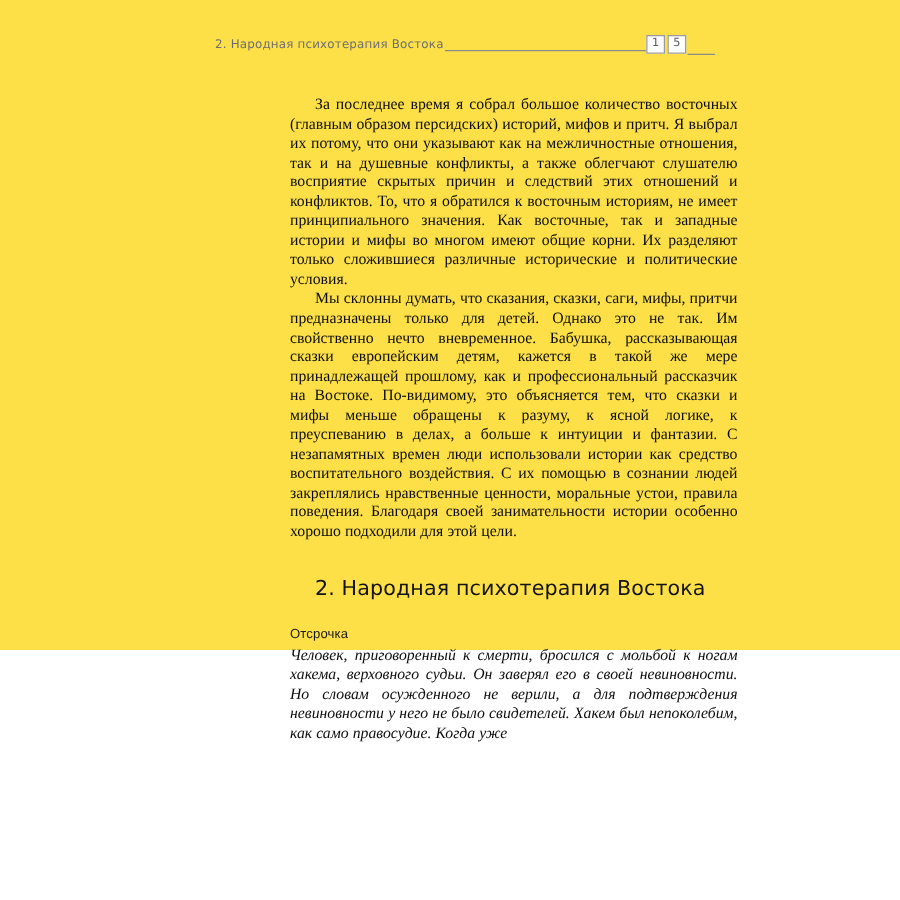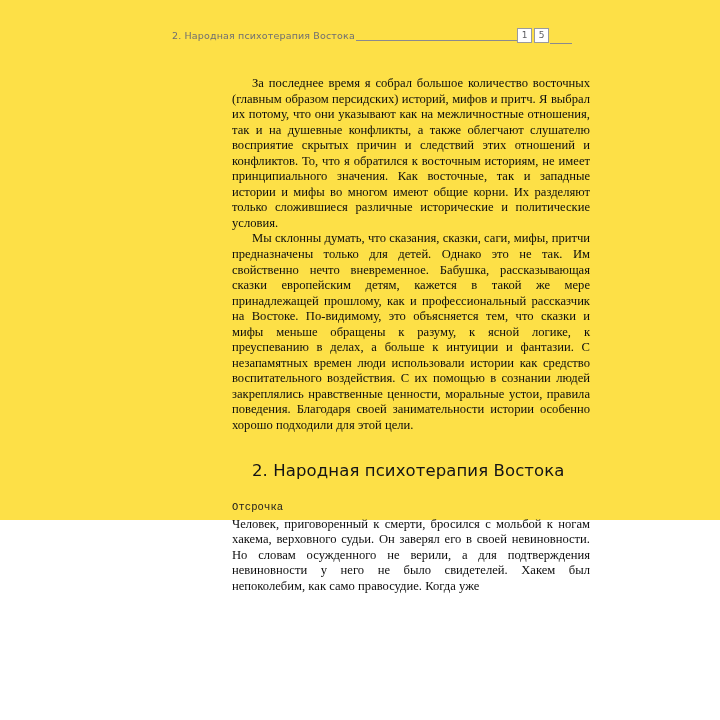--- a/index.html
+++ b/index.html
@@ -95,35 +95,36 @@
     margin: 0;
     font-size: 12.6px;
     line-height: 15.55px;
     text-align: justify;
     text-indent: 20px;
     hyphens: manual;
     word-spacing: 0.1px;
   }
   p.body.noindent {
     text-indent: 0;
+    font-style: italic;
   }
 
   h2.section-title {
     font-family: "DejaVu Sans", "Liberation Sans", sans-serif;
     font-weight: 400;
     font-size: 16.5px;
     line-height: 20px;
     letter-spacing: 0.1px;
     color: #131316;
     margin: 27px 0 0 20px;
     text-align: left;
   }
 
   .subhead {
-    font-family: Liberation Mono, monospace;
+    font-family: Liberation Sans, sans-serif;
     font-weight: 400;
     font-size: 10.5px;
     line-height: 14px;
     letter-spacing: 0.1px;
     color: #1a1a1d;
     margin: 19px 0 3px 0;
   }
 </style>
 </head>
 <body>

